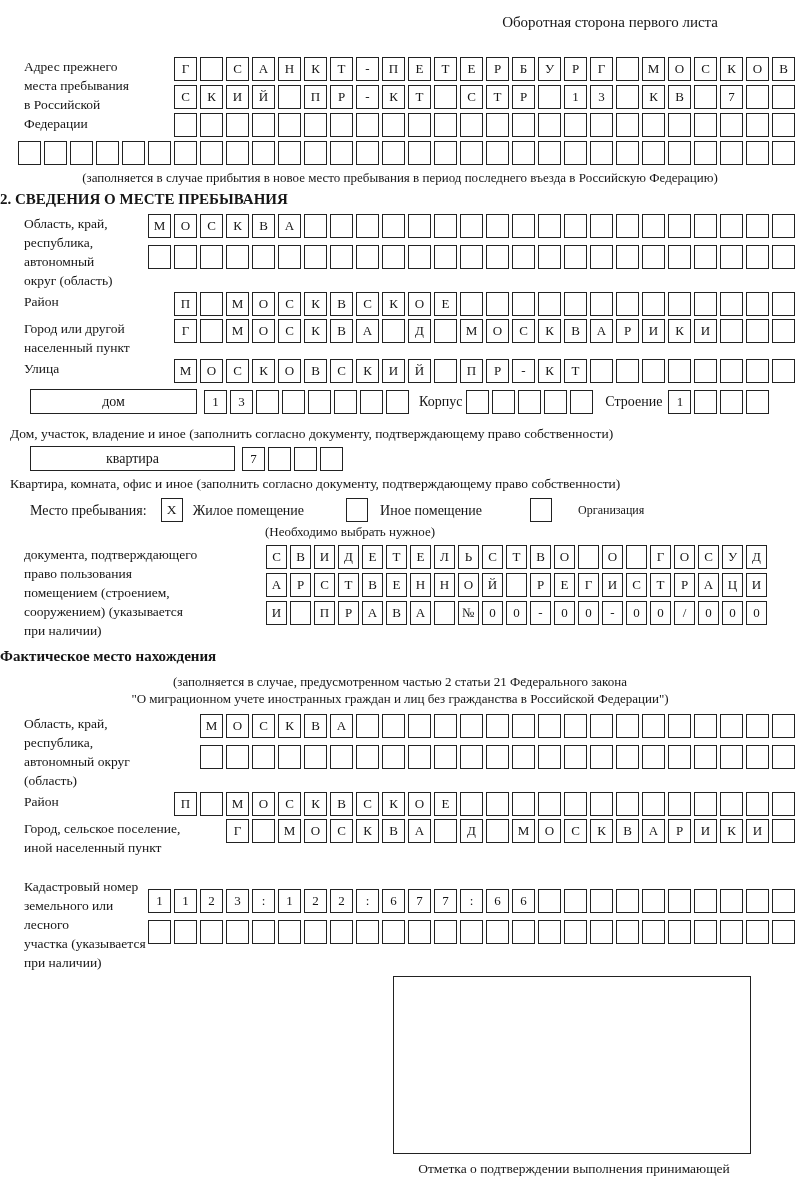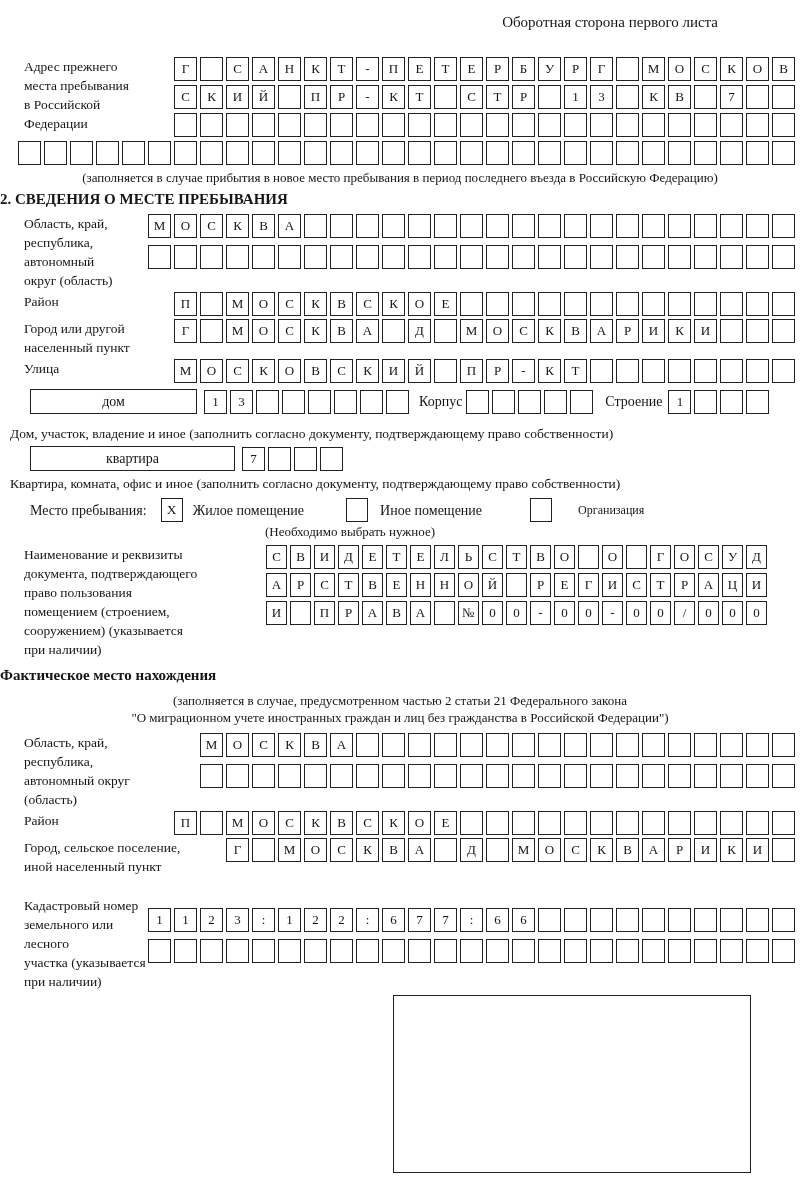--- a/index.html
+++ b/index.html
@@ -391,21 +391,20 @@
     <div class="lbl" style="padding-left:10px;font-size:14px">Жилое помещение</div>
     <div class="chk" style="margin-left:42px"></div>
     <div class="lbl" style="padding-left:12px;font-size:14px">Иное помещение</div>
     <div class="chk" style="margin-left:48px"></div>
     <div class="lbl" style="padding-left:26px;font-size:12px">Организация</div>
   </div>
   <div class="mesto-note" style="margin-top:2px">(Необходимо выбрать нужное)</div>
 
   <div class="block" style="margin-top:5px">
     <div class="lbl" style="width:230px">
-        <div>Наименование и реквизиты</div>
         <div>документа, подтверждающего</div>
         <div>право пользования</div>
         <div>помещением (строением,</div>
         <div>сооружением) (указывается</div>
         <div>при наличии)</div>
       </div>
     <div class="rows doc-rows">
       <div class="cellrow">
           <span class="cell">С</span>
           <span class="cell">В</span>

